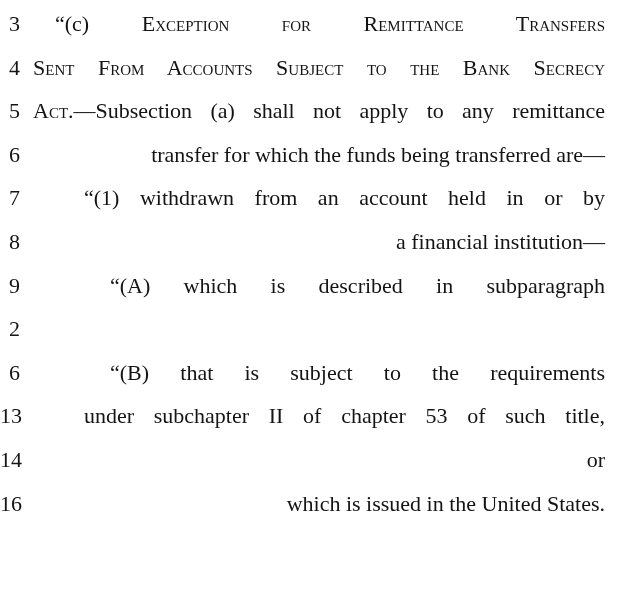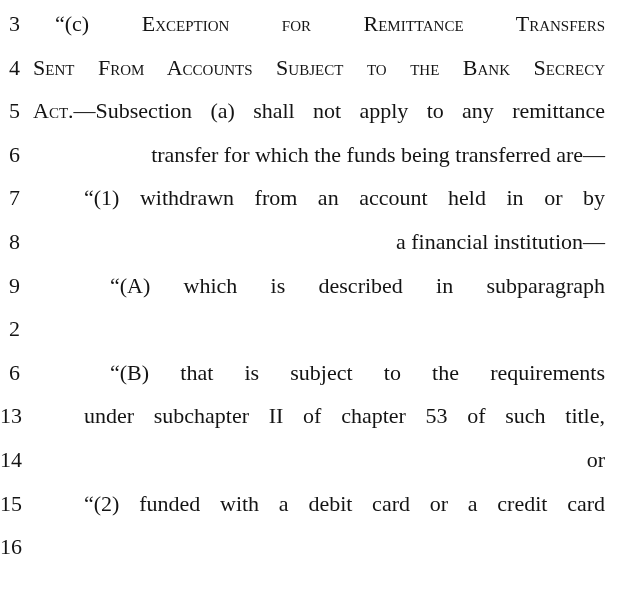--- a/index.html
+++ b/index.html
@@ -88,20 +88,17 @@
       </div>
       <div class="line">
         <span class="num">13</span>
         <span class="text just" style="left: 84px;"><span>under subchapter II of chapter 53 of such title,</span></span>
       </div>
       <div class="line">
         <span class="num">14</span>
         <span class="text" style="left: 84px;"><span>or</span></span>
       </div>
       <div class="line">
-        <span class="num">15</span>
-        <span class="text just" style="left: 84px;"><span>“(2) funded with a debit card or a credit card</span></span>
-      </div>
-      <div class="line">
         <span class="num">16</span>
+        <span class="text" style="left: 55px;"><span>which is issued in the United States.</span></span>
       </div>
     </div>
 </div>
 
 </body></html>

